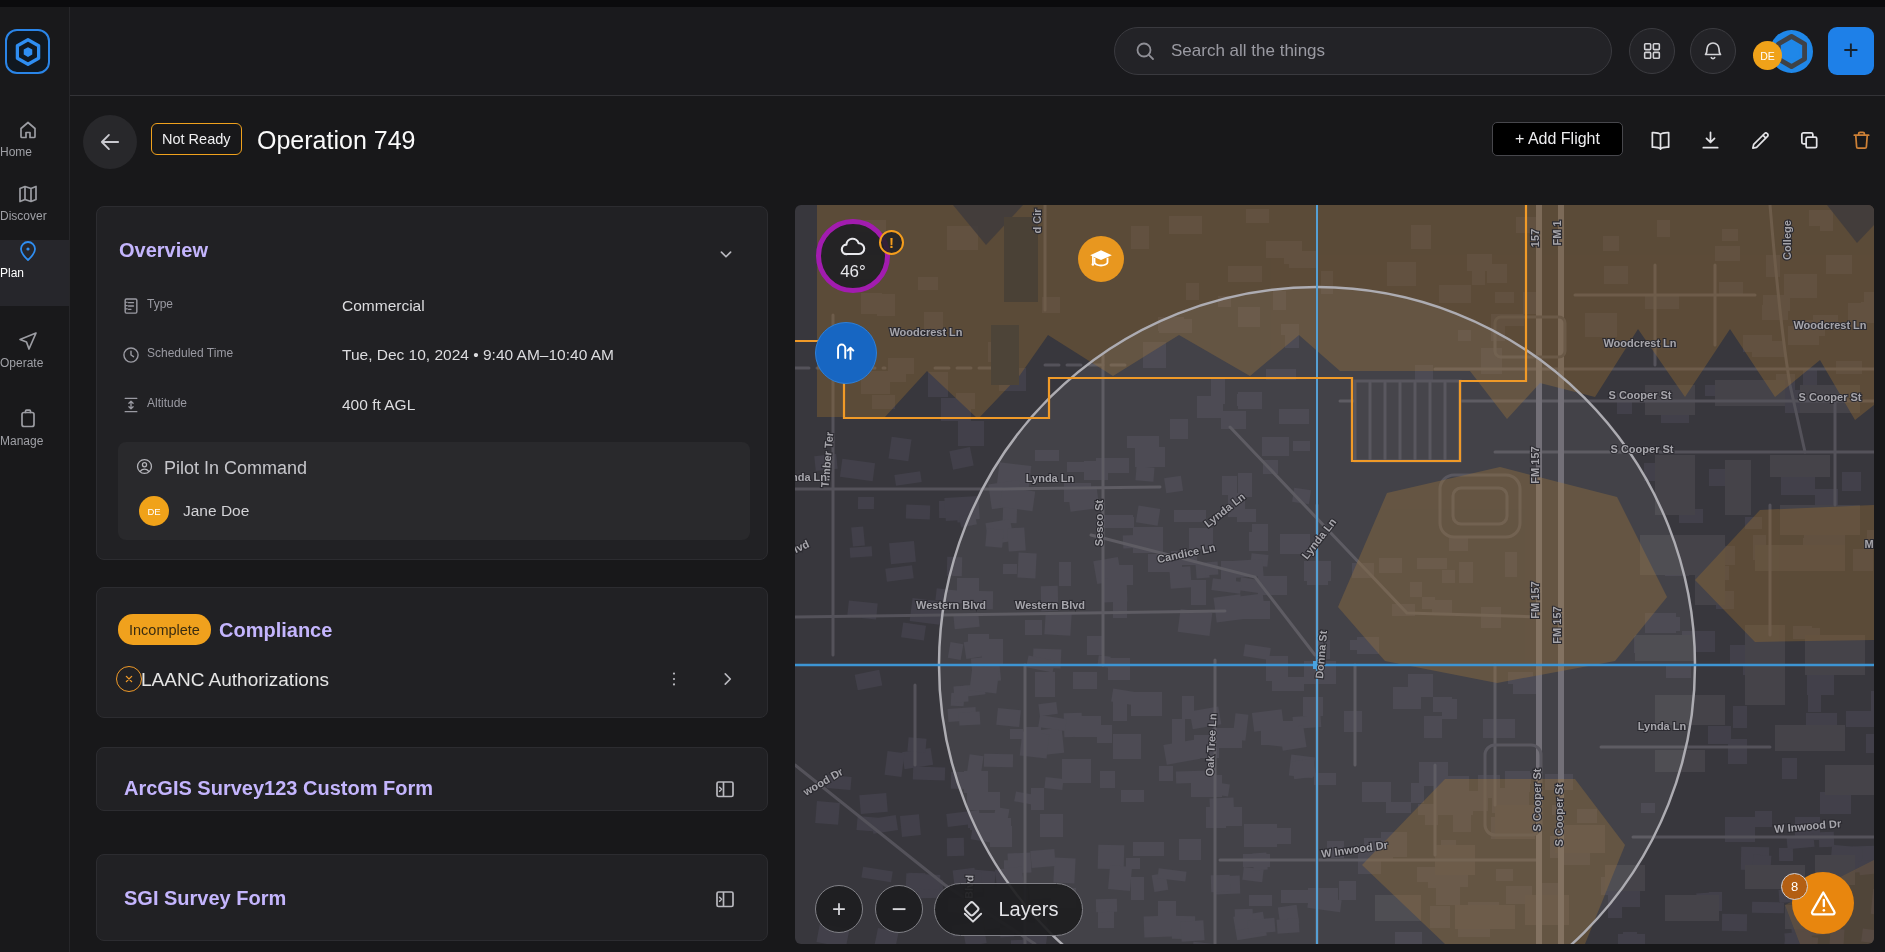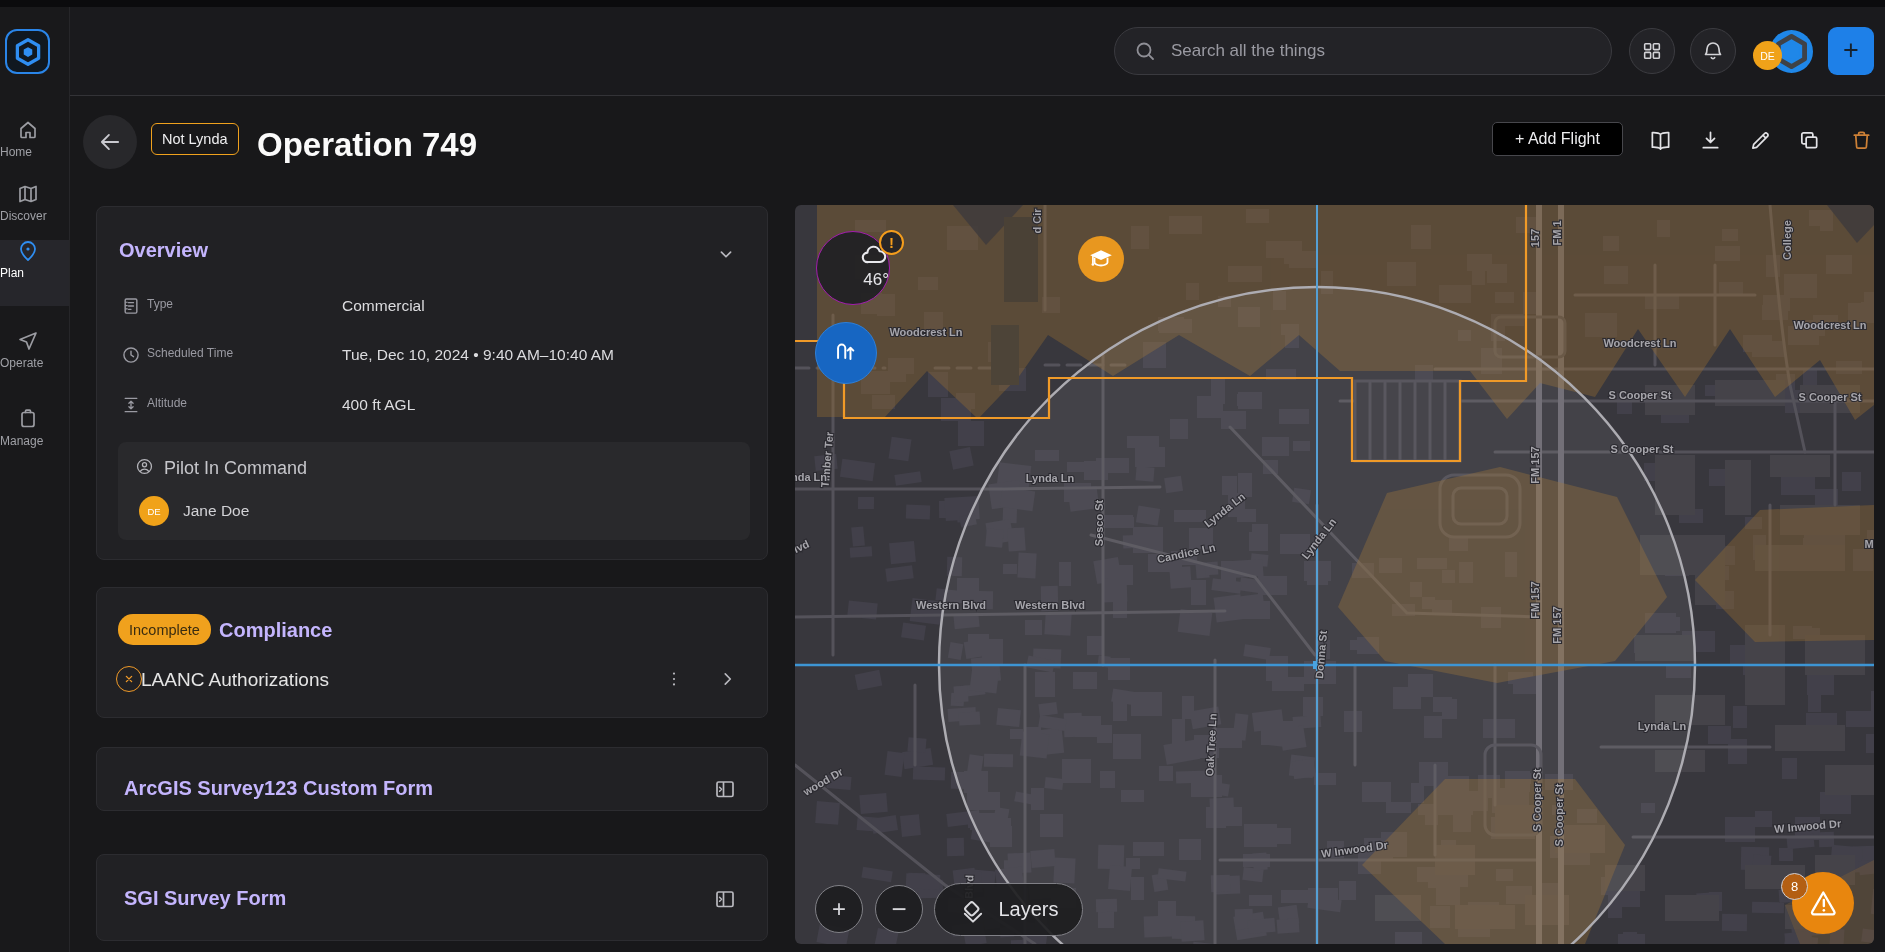--- a/index.html
+++ b/index.html
@@ -76,22 +76,22 @@
 <div class="abs" style="left:1753px;top:41px;width:29px;height:29px;border-radius:50%;background:#f0a219;color:#fff;font-size:10.5px;display:flex;align-items:center;justify-content:center">DE</div>
 <div class="abs" style="left:1828px;top:27px;width:46px;height:48px;border-radius:9px;background:#1e80e8;color:#16222e;font-size:27px;font-weight:400;display:flex;align-items:center;justify-content:center">
       <span style="margin-top:-2px">+</span>
     </div>
 
 <div class="abs" style="left:83px;top:115px;width:54px;height:54px;border-radius:50%;background:#28282b;display:flex;align-items:center;justify-content:center">
       <svg class="" width="26" height="26" viewBox="0 0 24 24" fill="none" xmlns="http://www.w3.org/2000/svg">
         <path d="M19.5 12h-15m0 0L11 5.5M4.5 12l6.5 6.5" stroke="#c9c9cf" stroke-width="1.7" stroke-linecap="round" stroke-linejoin="round"></path>
       </svg>
     </div>
-<div class="abs" style="left:151px;top:123px;height:32px;border:1.5px solid #f0a11d;border-radius:6px;display:flex;align-items:center;padding:0 10px;color:#f0f0f2;font-size:14.5px">Not Lynda</div>
-<div class="abs" style="left:257px;top:126px;color:#fafafa;font-size:33px;font-weight:700">Operation 749</div>
+<div class="abs" style="left:151px;top:123px;height:32px;border:1.5px solid #f0a11d;border-radius:6px;display:flex;align-items:center;padding:0 10px;color:#f0f0f2;font-size:14.5px">Not Ready</div>
+<div class="abs" style="left:257px;top:126px;color:#fafafa;font-size:25px;font-weight:400">Operation 749</div>
 <div class="abs" style="left:1492px;top:122px;width:131px;height:34px;border:1px solid #47474c;border-radius:5px;background:#000000;color:#eeeef0;font-size:16px;display:flex;align-items:center;justify-content:center">+ Add Flight</div>
 <div class="abs" style="left:1649px;top:129px"><svg class="" width="23" height="23" viewBox="0 0 24 24" fill="none" xmlns="http://www.w3.org/2000/svg">
         <path d="M12 5.5C10.5 4 8.5 3.5 3.5 3.7V19c5-.2 7 .3 8.5 1.8 1.5-1.5 3.5-2 8.5-1.8V3.7C15.5 3.5 13.5 4 12 5.5Zm0 0V21" stroke="#e2e2e6" stroke-width="1.8" stroke-linecap="round" stroke-linejoin="round"></path>
       </svg></div>
 <div class="abs" style="left:1699px;top:129px"><svg class="" width="23" height="23" viewBox="0 0 24 24" fill="none" xmlns="http://www.w3.org/2000/svg">
         <path d="M12 3.5V14m0 0 4.2-4.2M12 14 7.8 9.8M4.5 19.5h15" stroke="#e2e2e6" stroke-width="1.8" stroke-linecap="round" stroke-linejoin="round"></path>
       </svg></div>
 <div class="abs" style="left:1749px;top:129px"><svg class="" width="23" height="23" viewBox="0 0 24 24" fill="none" xmlns="http://www.w3.org/2000/svg">
         <path d="m4 20 .9-3.9L16.3 4.7a1.8 1.8 0 0 1 2.6 0l.4.4a1.8 1.8 0 0 1 0 2.6L7.9 19.1 4 20Zm10.5-13.5 3 3" stroke="#e2e2e6" stroke-width="1.8" stroke-linecap="round" stroke-linejoin="round"></path>
       </svg></div>
@@ -751,21 +751,21 @@
           <text x="845" y="194">S Cooper St</text>
           <text x="1035" y="196">S Cooper St</text>
           <text x="847" y="248">S Cooper St</text>
           <text x="996" y="35" transform="rotate(-90 996 35)">College</text>
           <text x="178" y="682" transform="rotate(-88 178 682)">Blvd</text>
           <text x="1074" y="343">M</text>
           <text x="744" y="33" transform="rotate(-90 744 33)">157</text>
           <text x="766" y="28" transform="rotate(-90 766 28)">FM 1</text>
 </g>
 </svg>
-<div class="abs" style="left:21px;top:26px;width:74px;height:74px;border-radius:50%;background:rgba(32,32,36,0.93);border:1px solid #a21caf;text-align:right">
+<div class="abs" style="left:21px;top:14px;width:74px;height:74px;border-radius:50%;background:rgba(32,32,36,0.93);border:5px solid #a21caf;text-align:center">
   <div style="margin-top:7px"><svg class="" width="30" height="30" viewBox="0 0 24 24" fill="none" xmlns="http://www.w3.org/2000/svg">
             <path d="M7 17.5a3.8 3.8 0 0 1-.3-7.6 5 5 0 0 1 9.8-1.1 4.3 4.3 0 0 1 .3 8.6H7Z" stroke="#e8e8ec" stroke-width="1.7" stroke-linecap="round" stroke-linejoin="round" transform="translate(0 1)"></path>
           </svg></div>
         <div style="color:#e6e6ea;font-size:17px;margin-top:-3px">46°</div>
 </div>
 <div class="abs" style="left:84px;top:25px;width:25px;height:25px;border-radius:50%;background:rgba(32,32,36,0.85);border:2.5px solid #f49d1c;color:#f49d1c;font-size:15px;font-weight:700;display:flex;align-items:center;justify-content:center">!</div>
 <div class="abs" style="left:283px;top:31px;width:46px;height:46px;border-radius:50%;background:#e8971f;display:flex;align-items:center;justify-content:center">
         <svg class="" width="26" height="26" viewBox="0 0 24 24" fill="none" xmlns="http://www.w3.org/2000/svg">
           <path d="m12 4 10 4.5L12 13 2 8.5 12 4Z" fill="#fff"></path>
           <path d="M6 10.8v4.4c0 1.2 2.7 2.8 6 2.8s6-1.6 6-2.8v-4.4" stroke="#fff" stroke-width="1.7" fill="none"></path>

